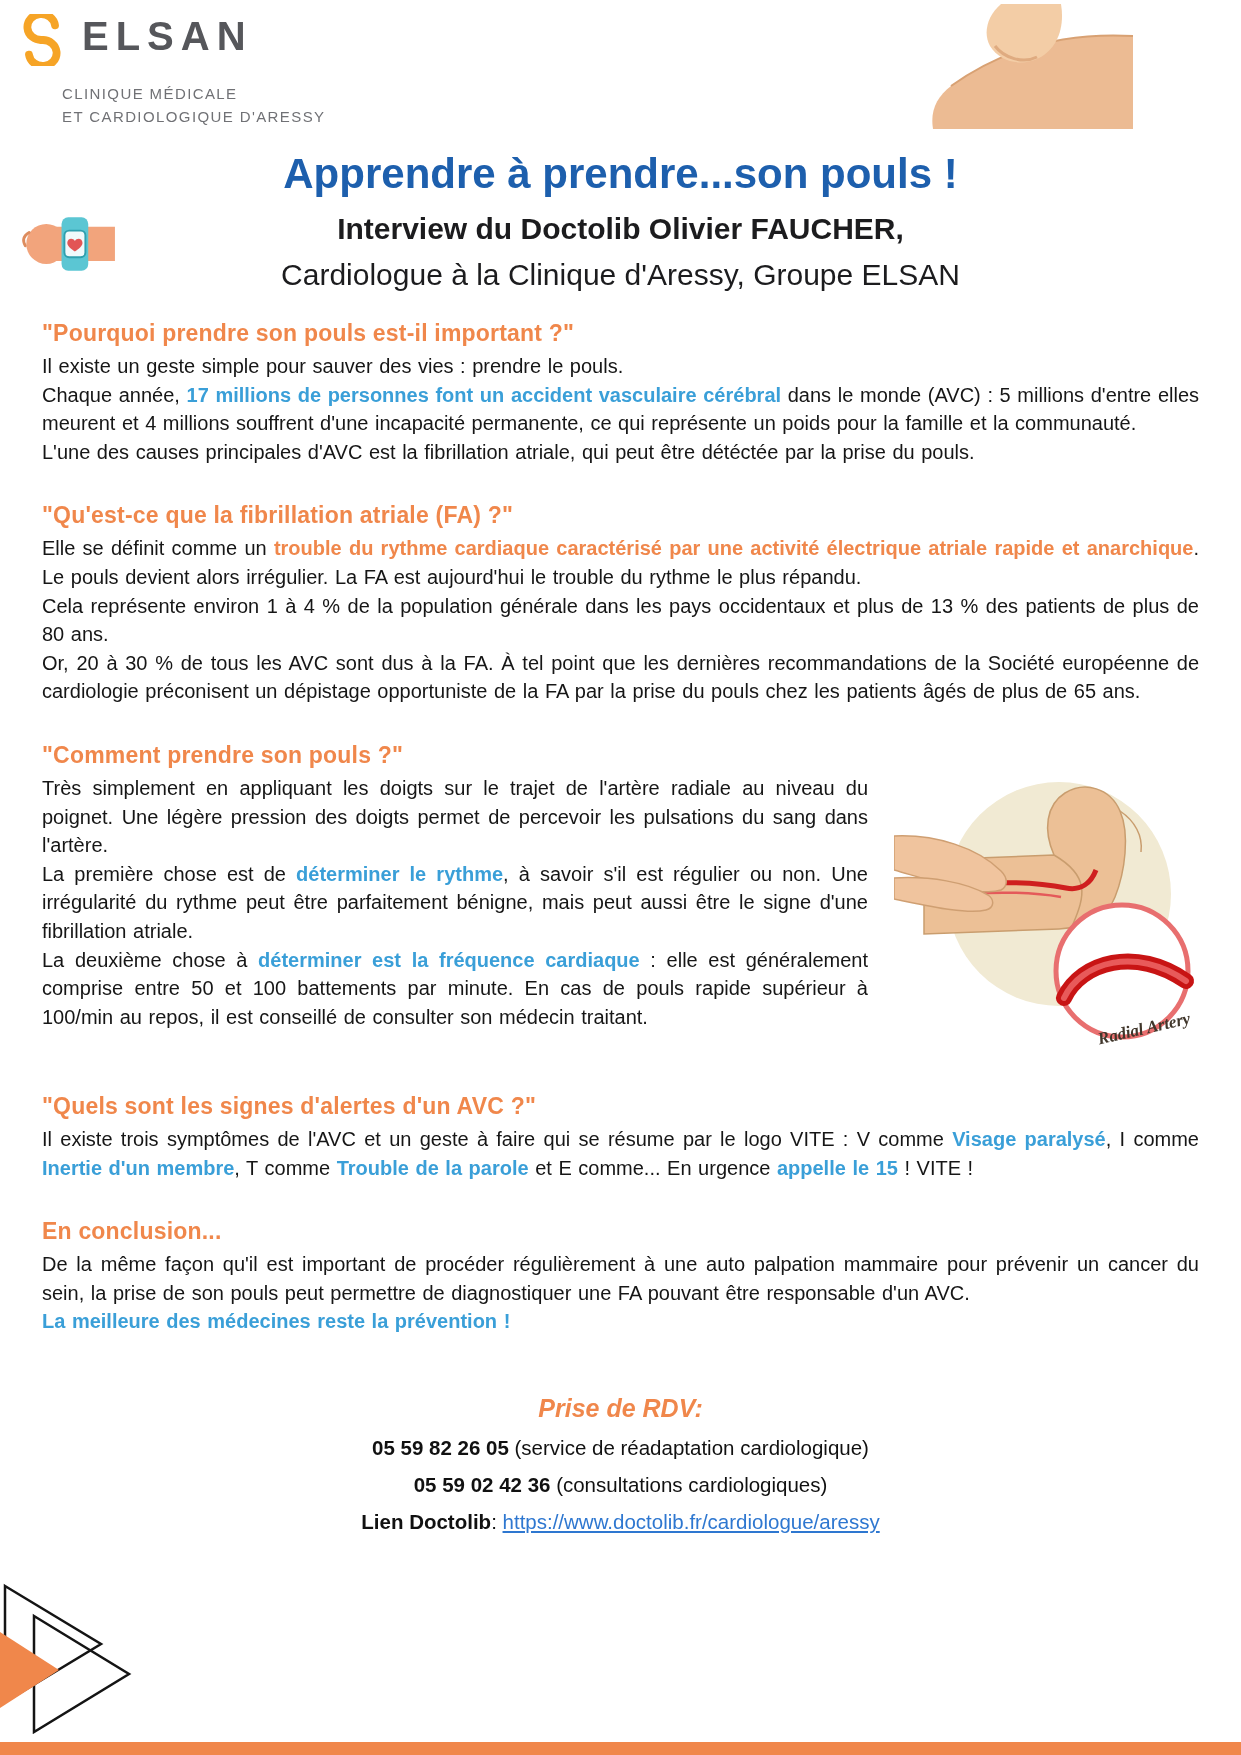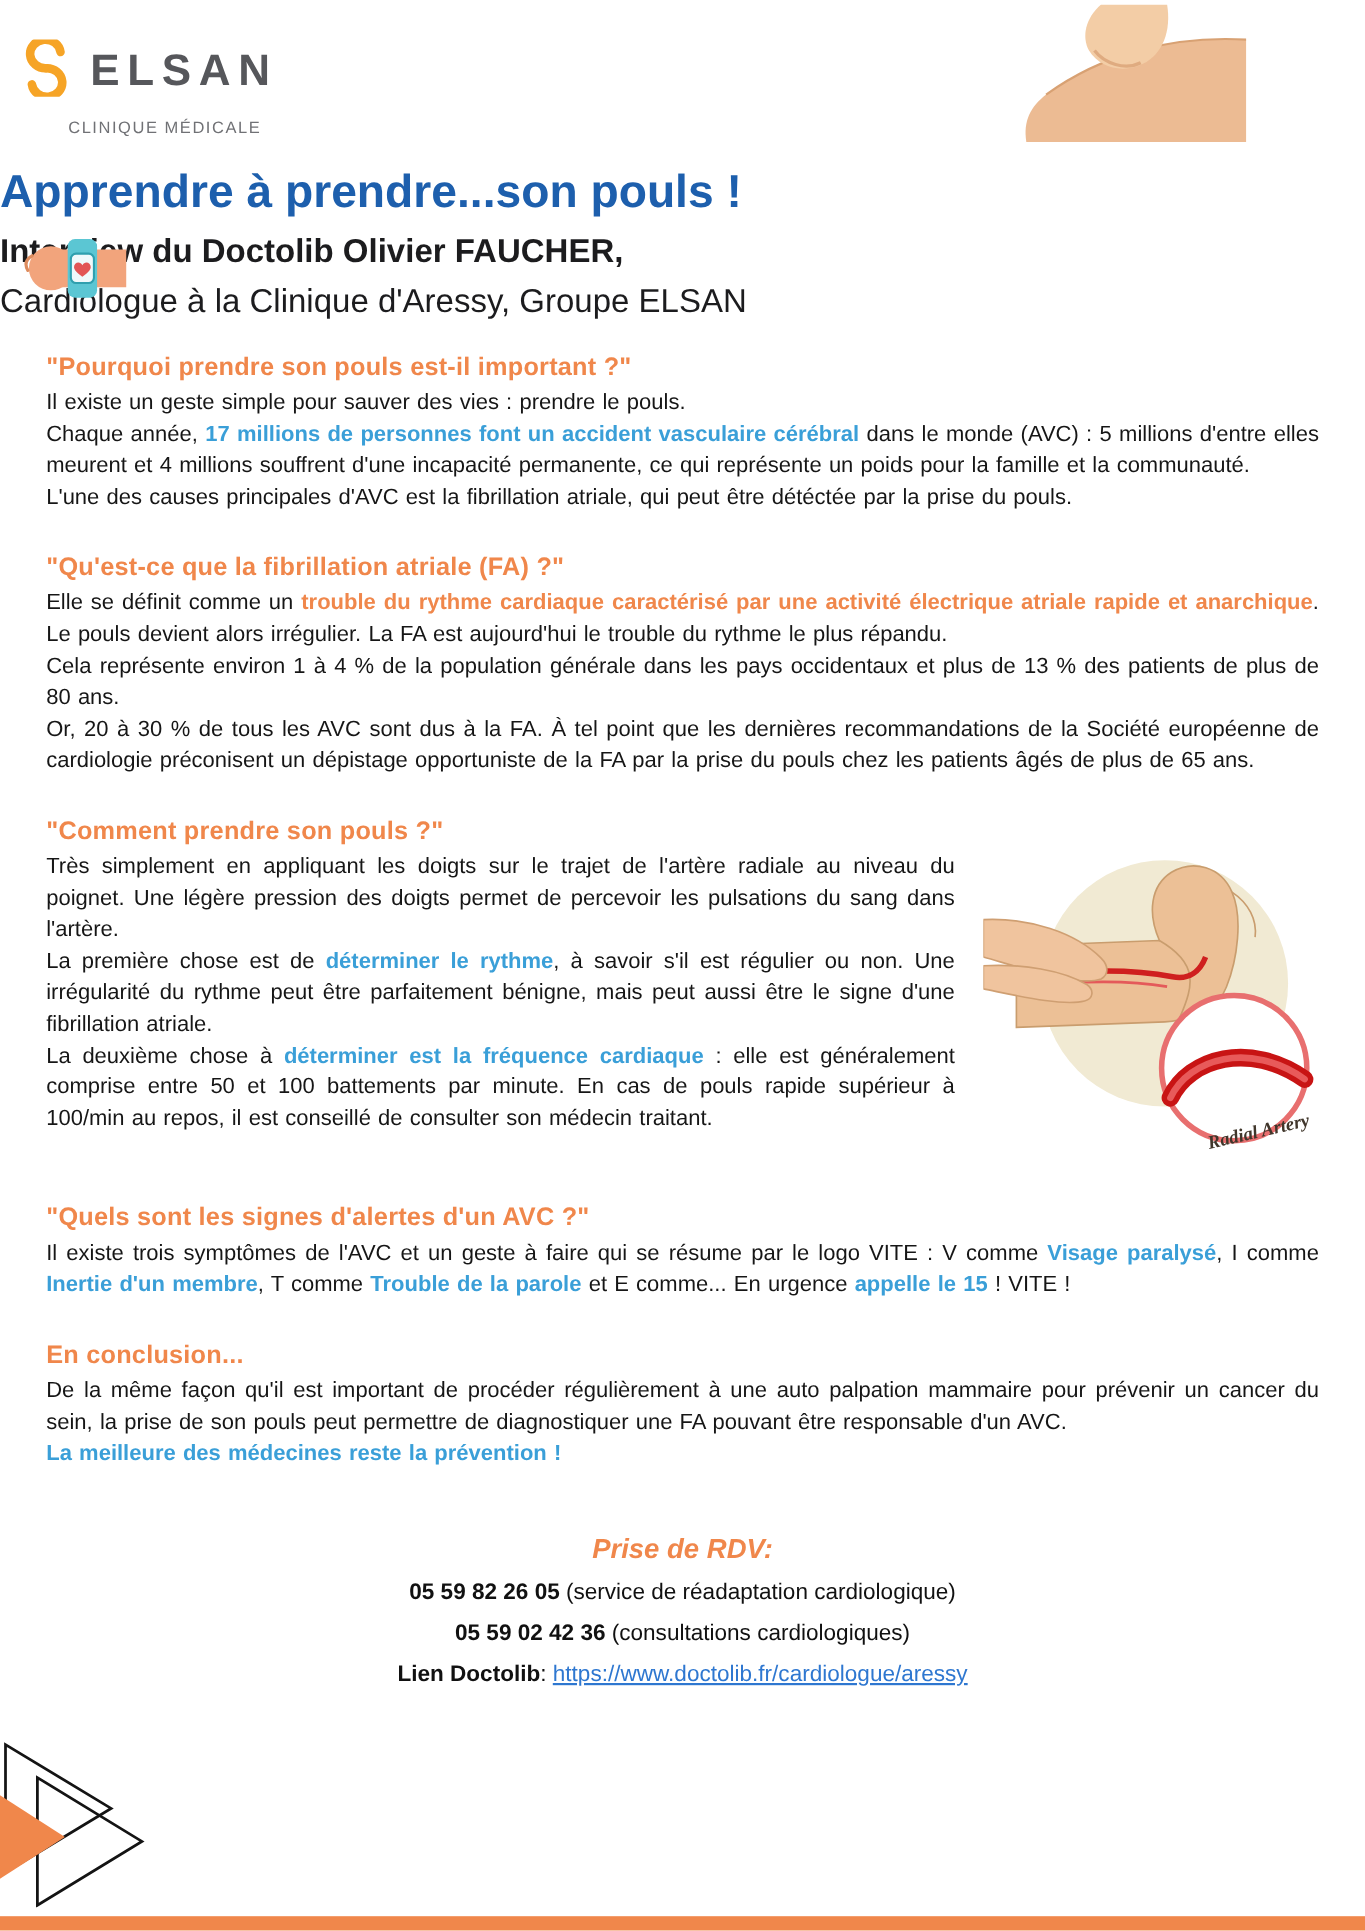--- a/index.html
+++ b/index.html
@@ -11,31 +11,31 @@
   }
   * { margin:0; padding:0; box-sizing:border-box; }
   html,body { background:#fff; }
   body {
     width:1241px; height:1755px; position:relative; overflow:hidden;
     font-family:"Liberation Sans","DejaVu Sans",sans-serif;
     color:#1a1a1a;
   }
   
   .header { position:relative; height:138px; padding:14px 0 0 16px; }
-  .logo-row { display:flex; align-items:center; gap:14px;margin-top:22px; }
+  .logo-row { display:flex; gap:14px; }
   .brand {
     font-size:40px; font-weight:bold; color:#56575B; letter-spacing:7px;
   }
   .clinic {
     margin:12px 0 0 46px; color:#707175; font-size:15px;
     letter-spacing:1.4px; line-height:1.55; font-weight:400;
   }
   .photo { position:absolute; top:4px; right:108px; width:250px; height:125px; }
   
-  .title-block { position:relative; text-align:left; margin-top:12px; }
+  .title-block { position:relative; text-align:center; margin-top:12px; }
   .watch-icon { position:absolute; left:10px; top:52px; }
   .main-title { color:var(--title-blue,#1D5FAD); font-size:42px; font-weight:bold; }
   .sub1 { font-size:30px; font-weight:bold; color:#1c1c1e; margin-top:14px; }
   .sub2 { font-size:30px; font-weight:normal; color:#1c1c1e; margin-top:12px; }
   
   .content { padding:0 42px; margin-top:28px; }
   .sec { margin-top:36px; }
   .sec:first-child { margin-top:16px; }
   .sec-h {
     color:var(--accent-orange,#F0874B); font-size:23px; font-weight:bold;
@@ -83,20 +83,21 @@
       <span class="logo-mark">
         <svg width="52" height="52" viewBox="0 0 60 60" aria-hidden="true">
           <path d="M45,13 A16,15 0 1 0 30,30" stroke="#F6A426" stroke-width="9" fill="none" stroke-linecap="round"></path>
           <path d="M15,47 A16,15 0 1 0 30,30" stroke="#F6A426" stroke-width="9" fill="none" stroke-linecap="round"></path>
         </svg>
       </span>
       <span class="brand">ELSAN</span>
     </div>
     <div class="clinic">
       <div>CLINIQUE MÉDICALE</div>
+      <div>ET CARDIOLOGIQUE D'ARESSY</div>
     </div>
     <div class="photo">
       <svg width="250" height="125" viewBox="0 0 250 125" aria-hidden="true">
         <rect width="250" height="125" fill="#ffffff"></rect>
         <path d="M250,32 C180,28 118,46 68,82 C54,93 47,106 50,125 L250,125 Z" fill="#ecbb93"></path>
         <path d="M250,32 C180,28 118,46 68,82" stroke="#d8a173" stroke-width="2" fill="none"></path>
         <path d="M118,0 L178,0 C182,24 174,45 156,54 C138,63 117,58 107,42 C100,29 104,12 118,0 Z" fill="#f3cda6"></path>
         <path d="M112,42 C121,54 140,60 154,53" stroke="#dfab80" stroke-width="3" fill="none"></path>
         <path d="M160,18 C170,26 176,36 176,46" stroke="#e2b astray" stroke-width="0" fill="none"></path>
       </svg>

